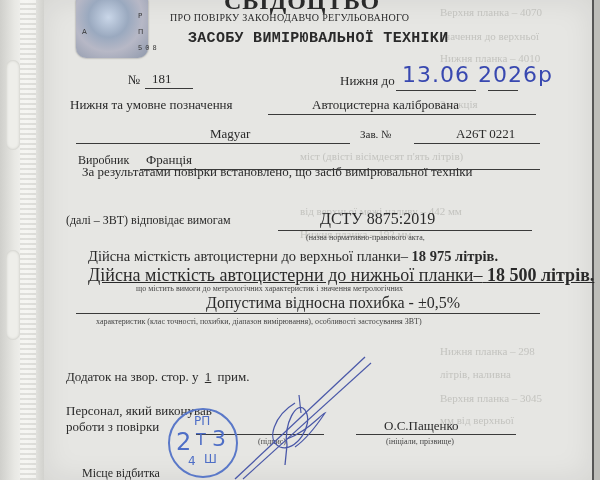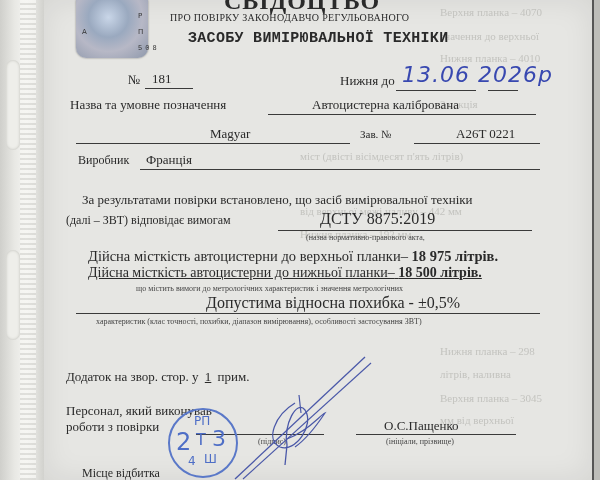--- a/index.html
+++ b/index.html
@@ -13,21 +13,21 @@
   .abs{position:absolute;white-space:nowrap;}
   .hologram{position:absolute;left:76px;top:0;width:72px;height:58px;border-radius:0 0 10px 10px;background:radial-gradient(circle at 45% 30%,#c9d6e8 0%,#9aa9bf 35%,#b7b8c6 60%,#8e98ab 100%);box-shadow:0 0 2px #777;}
   .hologram .holo-letter{position:absolute;font-family:"DejaVu Sans",sans-serif;font-size:7px;color:#333;}
   .hologram .holo-code{position:absolute;left:14px;top:44px;font-family:Liberation Mono, monospace;font-size:7px;letter-spacing:3px;color:#333;margin-left:48px;}
   .title-top{left:224px;top:-12px;font-size:24px;font-weight:bold;letter-spacing:1px;}
   .title-1{left:170px;top:12px;font-size:10px;font-weight:normal;letter-spacing:.3px;}
   .title-2{left:188px;top:30px;font-size:15px;font-weight:bold;letter-spacing:.3px;font-family:Liberation Mono, monospace;}
   .line{position:absolute;border-bottom:1px solid #3a3a3a;height:0;}
   .lbl{font-size:13px;}
   .val{font-size:13px;}
-  .hand{font-family:"DejaVu Sans",sans-serif;font-style:italic;color:#3848b0;font-size:22px;letter-spacing:1px;}
+  .hand{font-family:"DejaVu Sans",sans-serif;color:#3848b0;font-size:22px;letter-spacing:1px;}
   .small{font-size:8px;color:#444;}
   .big{font-size:16px;}
   .bold{font-weight:bold;text-align:center;}
   .stamp{position:absolute;left:168px;top:408px;width:66px;height:66px;border:2px solid #5a78c8;border-radius:50%;color:#4e6ec6;font-family:"DejaVu Sans",sans-serif;}
   .stamp span{position:absolute;}
   .sig{position:absolute;left:225px;top:355px;width:150px;height:125px;}
 </style>
 </head>
 <body>
 
@@ -64,45 +64,45 @@
 <div class="abs title-2">ЗАСОБУ ВИМІРЮВАЛЬНОЇ ТЕХНІКИ</div>
 
 <div class="abs lbl" style="left:128px;top:72px">№</div>
 <div class="abs val" style="left:152px;top:71px">181</div>
 <div class="line" style="left:145px;top:88px;width:48px"></div>
 <div class="abs lbl" style="left:340px;top:73px">Нижня до</div>
 <div class="abs hand" style="left:402px;top:62px">13.06 2026р</div>
 <div class="line" style="left:396px;top:90px;width:80px"></div>
 <div class="line" style="left:488px;top:90px;width:30px"></div>
 
-<div class="abs lbl" style="left:70px;top:97px">Назва та умовне позначення</div>
+<div class="abs lbl" style="left:70px;top:97px">Нижня та умовне позначення</div>
 <div class="abs val" style="left:312px;top:97px">Автоцистерна калібрована</div>
 <div class="line" style="left:268px;top:114px;width:268px"></div>
 
 <div class="abs val" style="left:210px;top:126px">Magyar</div>
 <div class="line" style="left:76px;top:143px;width:274px"></div>
 <div class="abs lbl" style="left:360px;top:128px;font-size:11px">Зав. №</div>
 <div class="abs val" style="left:456px;top:126px">A26T 0221</div>
 <div class="line" style="left:414px;top:143px;width:126px"></div>
 
 <div class="abs lbl" style="left:78px;top:153px;font-size:12px">Виробник</div>
 <div class="abs val" style="left:146px;top:152px">Франція</div>
 <div class="line" style="left:140px;top:169px;width:400px"></div>
 
-<div class="abs lbl" style="left:82px;top:192px">За результатами повірки встановлено, що засіб вимірювальної техніки</div>
+<div class="abs lbl" style="left:82px;top:164px">За результатами повірки встановлено, що засіб вимірювальної техніки</div>
 <div class="abs lbl" style="left:66px;top:213px;font-size:12px">(далі – ЗВТ) відповідає вимогам</div>
 <div class="abs big" style="left:320px;top:210px">ДСТУ 8875:2019</div>
 <div class="line" style="left:278px;top:230px;width:254px"></div>
 <div class="abs small" style="left:306px;top:233px">(назва нормативно-правового акта,</div>
 
 <div class="abs" style="left:88px;top:248px;font-size:14.5px">
   <span>Дійсна місткість автоцистерни до верхньої планки–</span>
   <span class="bold">18 975 літрів.</span>
 </div>
-<div class="abs" style="left:88px;top:265px;font-size:14px;text-decoration:underline">
+<div class="abs" style="left:88px;top:265px;font-size:18px;text-decoration:underline">
   <span>Дійсна місткість автоцистерни до нижньої планки–</span>
   <span class="bold">18 500 літрів.</span>
 </div>
 <div class="abs small" style="left:136px;top:284px">що містить вимоги до метрологічних характеристик і значення метрологічних</div>
 <div class="abs big" style="left:206px;top:294px">Допустима відносна похибка - ±0,5%</div>
 <div class="line" style="left:76px;top:313px;width:464px"></div>
 <div class="abs small" style="left:96px;top:317px">характеристик (клас точності, похибки, діапазон вимірювання), особливості застосування ЗВТ)</div>
 
 <div class="abs lbl" style="left:66px;top:369px">
   <span>Додаток на звор. стор. у</span>

